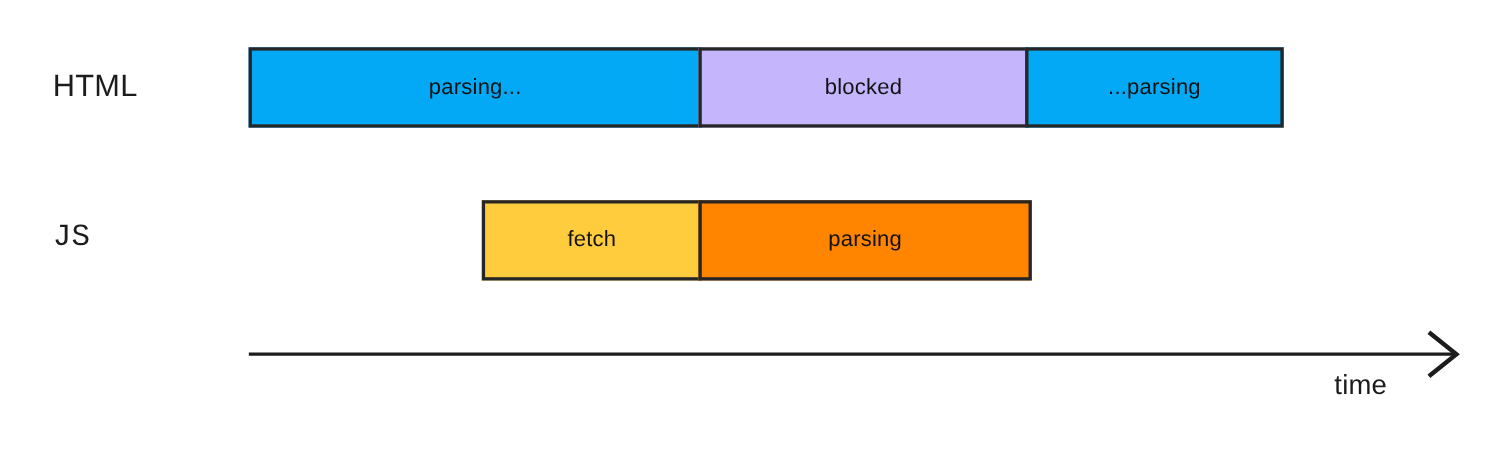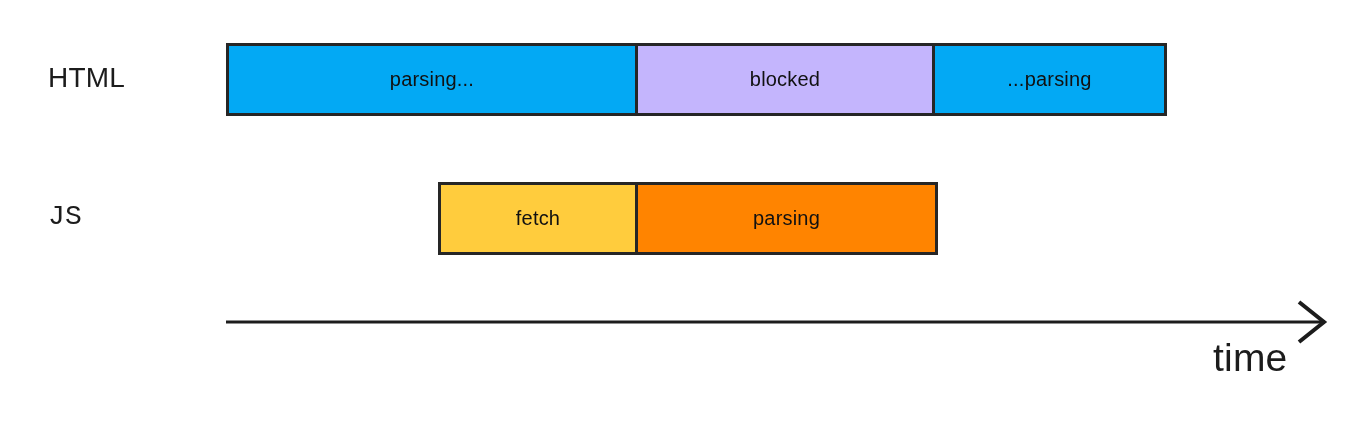--- a/index.html
+++ b/index.html
@@ -84,21 +84,21 @@
     top: 296px;
     width: 1110px;
     height: 52px;
   }
   .time-axis svg { display: block; }
 
   .time-caption {
     position: absolute;
     left: 1213px;
     top: 338px;
-    font-size: 39px;
+    font-size: 25px;
     color: #1c1c1c;
     letter-spacing: 0.2px;
     line-height: 1;
     white-space: nowrap;
   }
 </style>
 </head>
 <body>
 
 <div class="stage">

